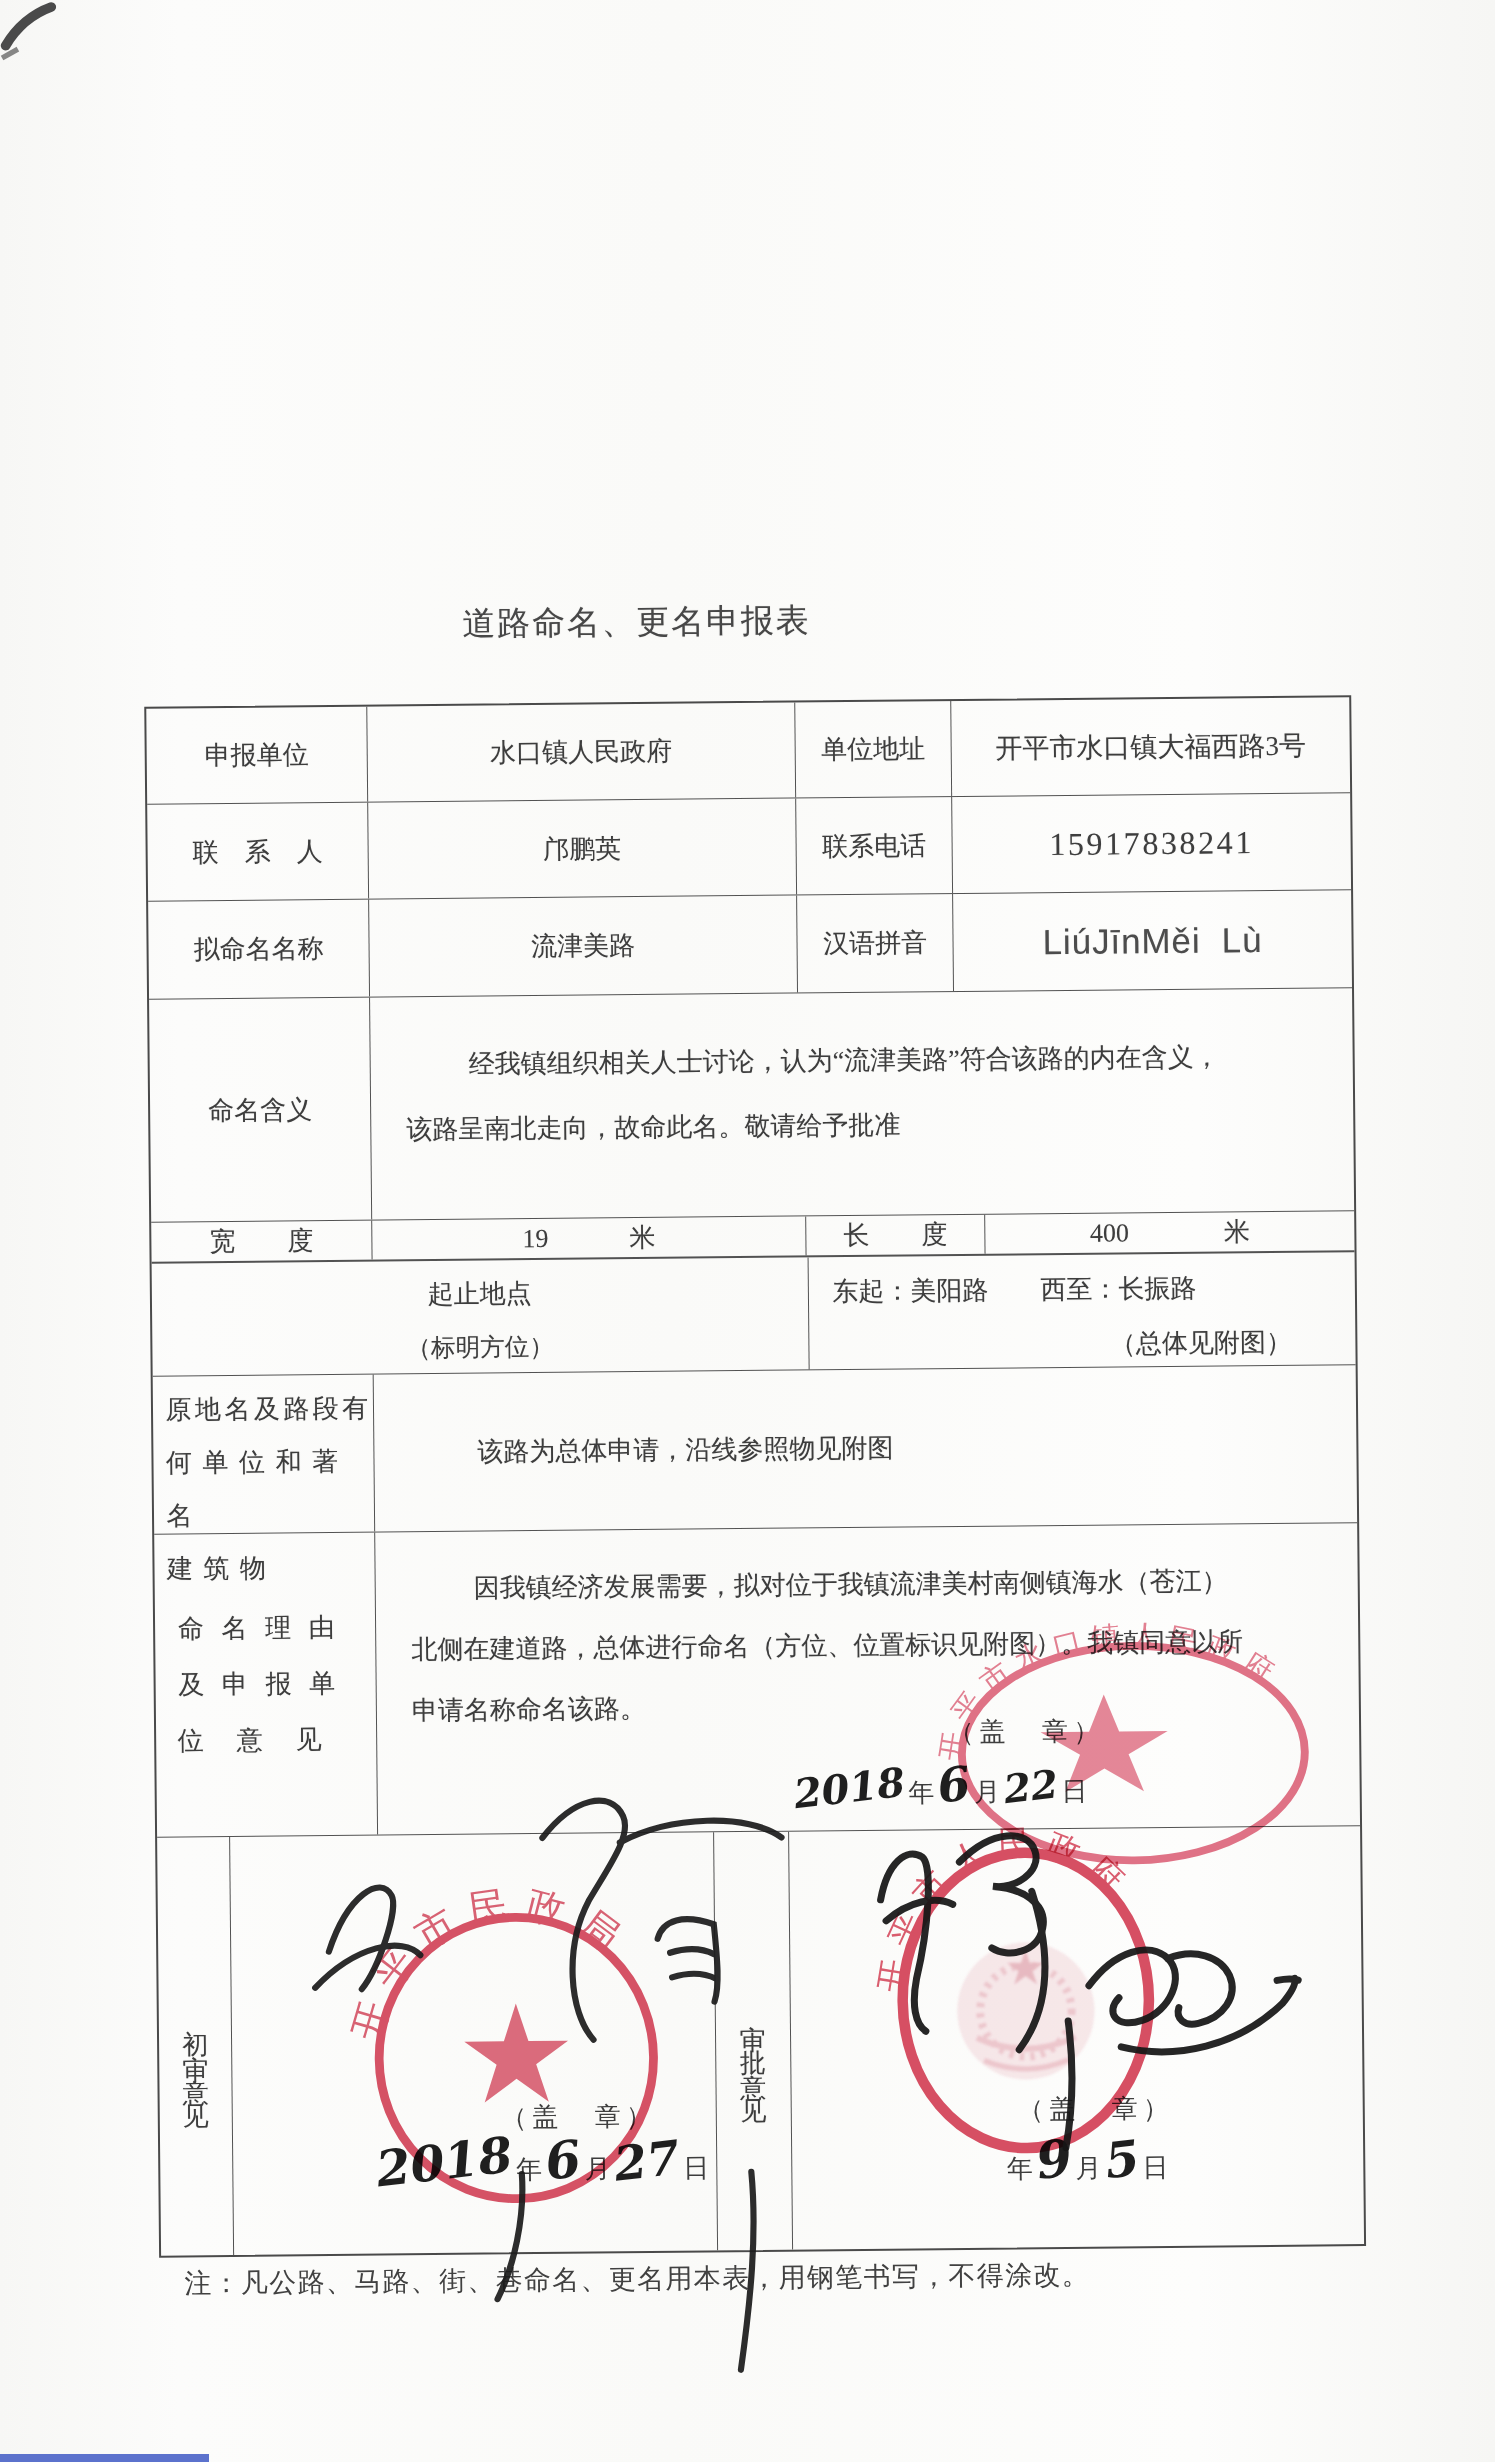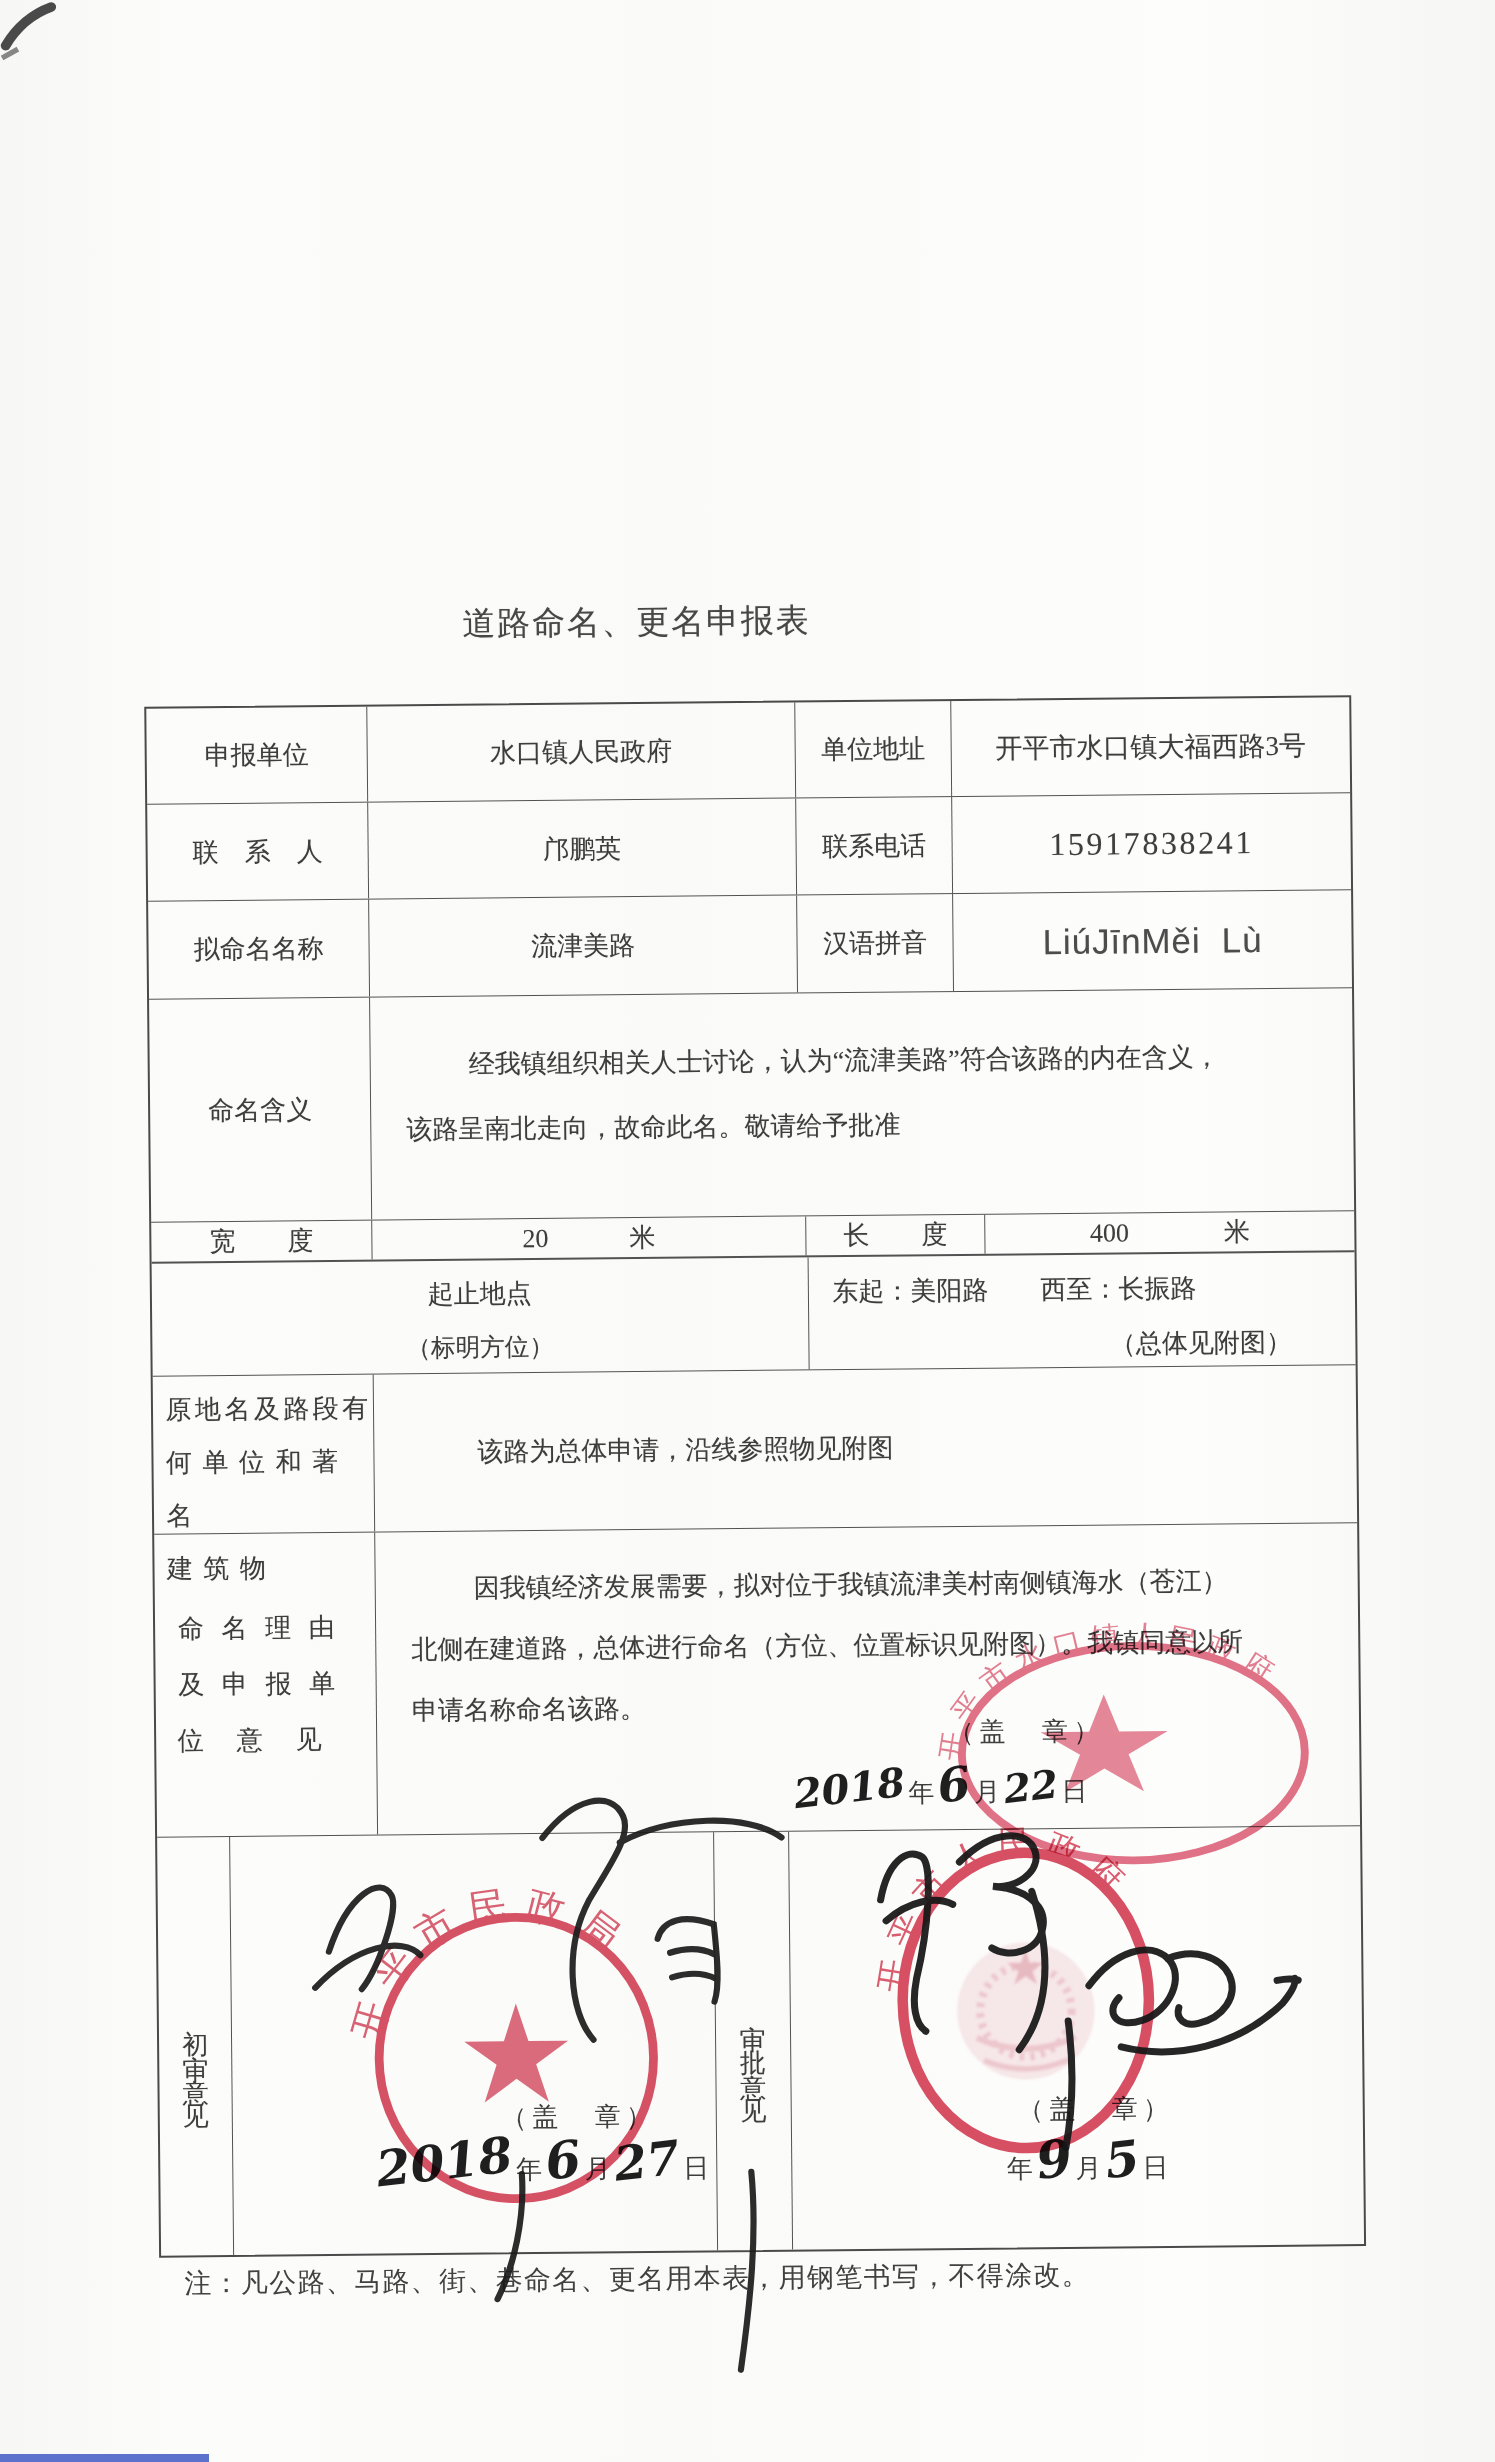--- a/index.html
+++ b/index.html
@@ -83,21 +83,21 @@
         <div class="c w1">命名含义</div>
         <div class="c end col" style="width:982px;padding:35px 49px 0 35px;">
           <div class="para indent" style="line-height:65px;">经我镇组织相关人士讨论，认为“流津美路”符合该路的内在含义，</div>
           <div class="para" style="line-height:65px;">该路呈南北走向，故命此名。敬请给予批准</div>
         </div>
       </div>
 
       <div class="row h5 thick">
         <div class="c w1">宽　　度</div>
         <div class="c w2b" style="gap:81px;">
-          <span>20</span>
+          <span>19</span>
           <span>米</span>
         </div>
         <div class="c w3b">长　　度</div>
         <div class="c w4b end" style="gap:95px;">
           <span>400</span>
           <span>米</span>
         </div>
       </div>
 
       <div class="row h6">

